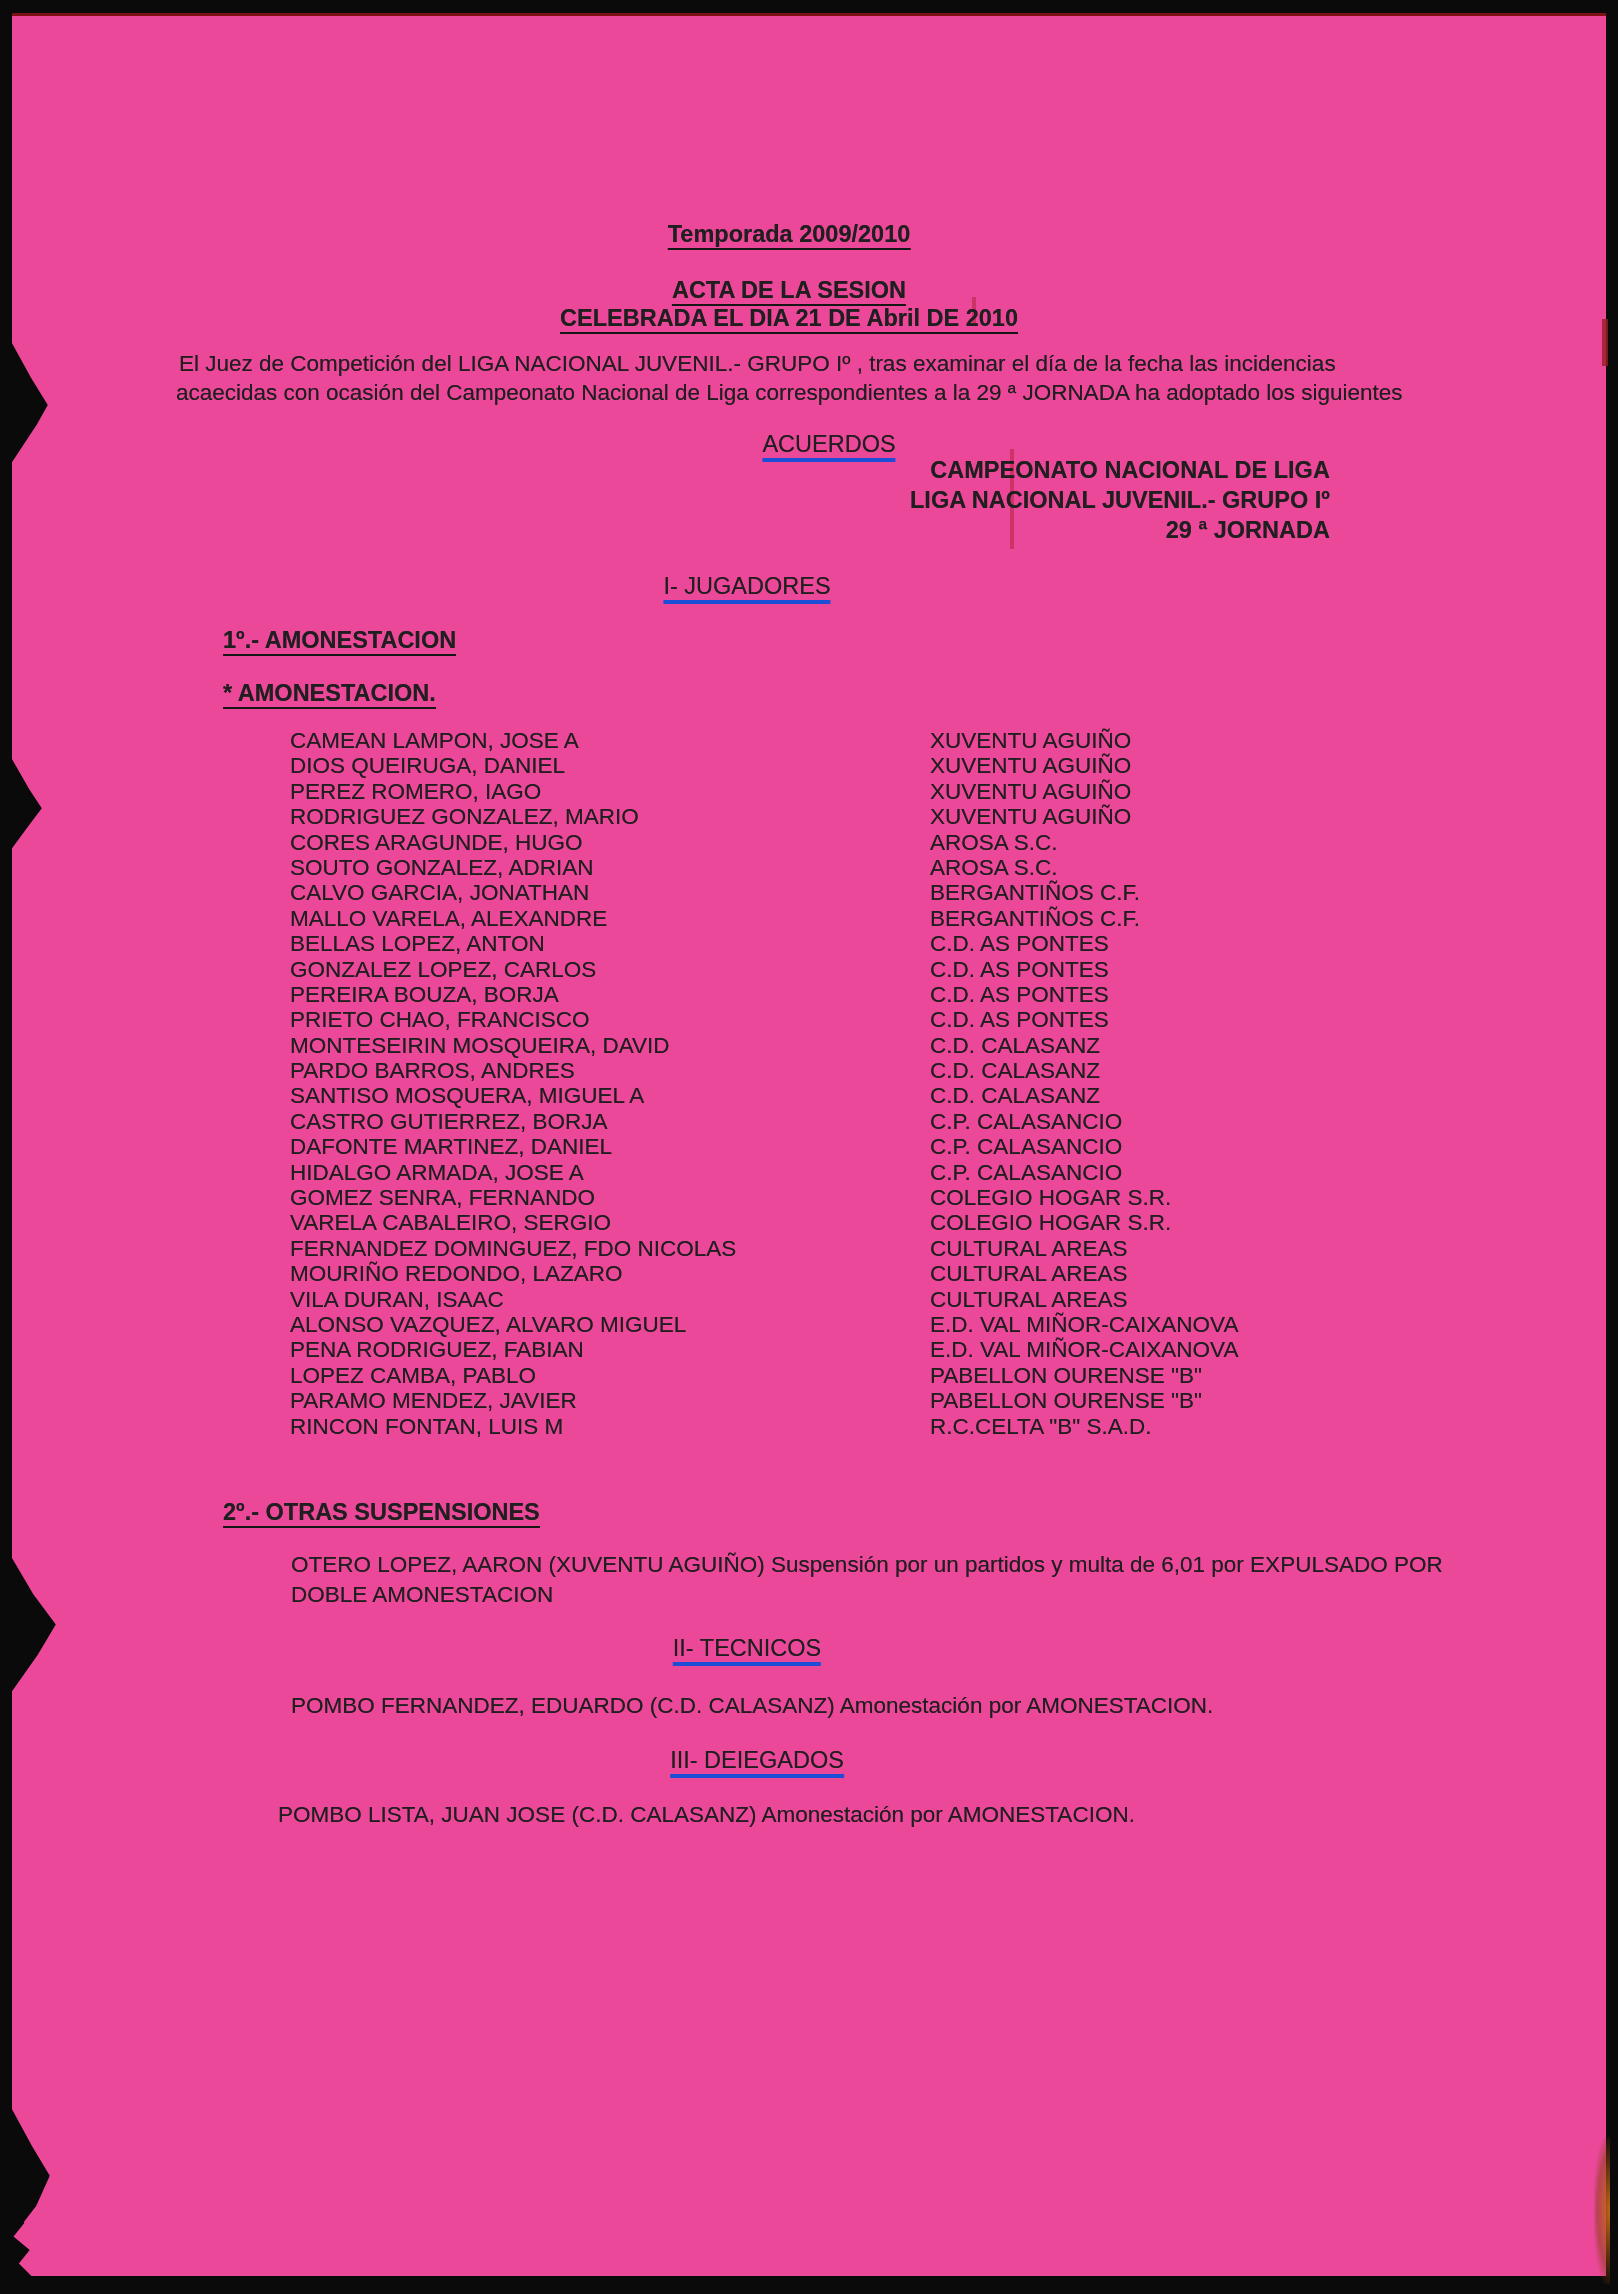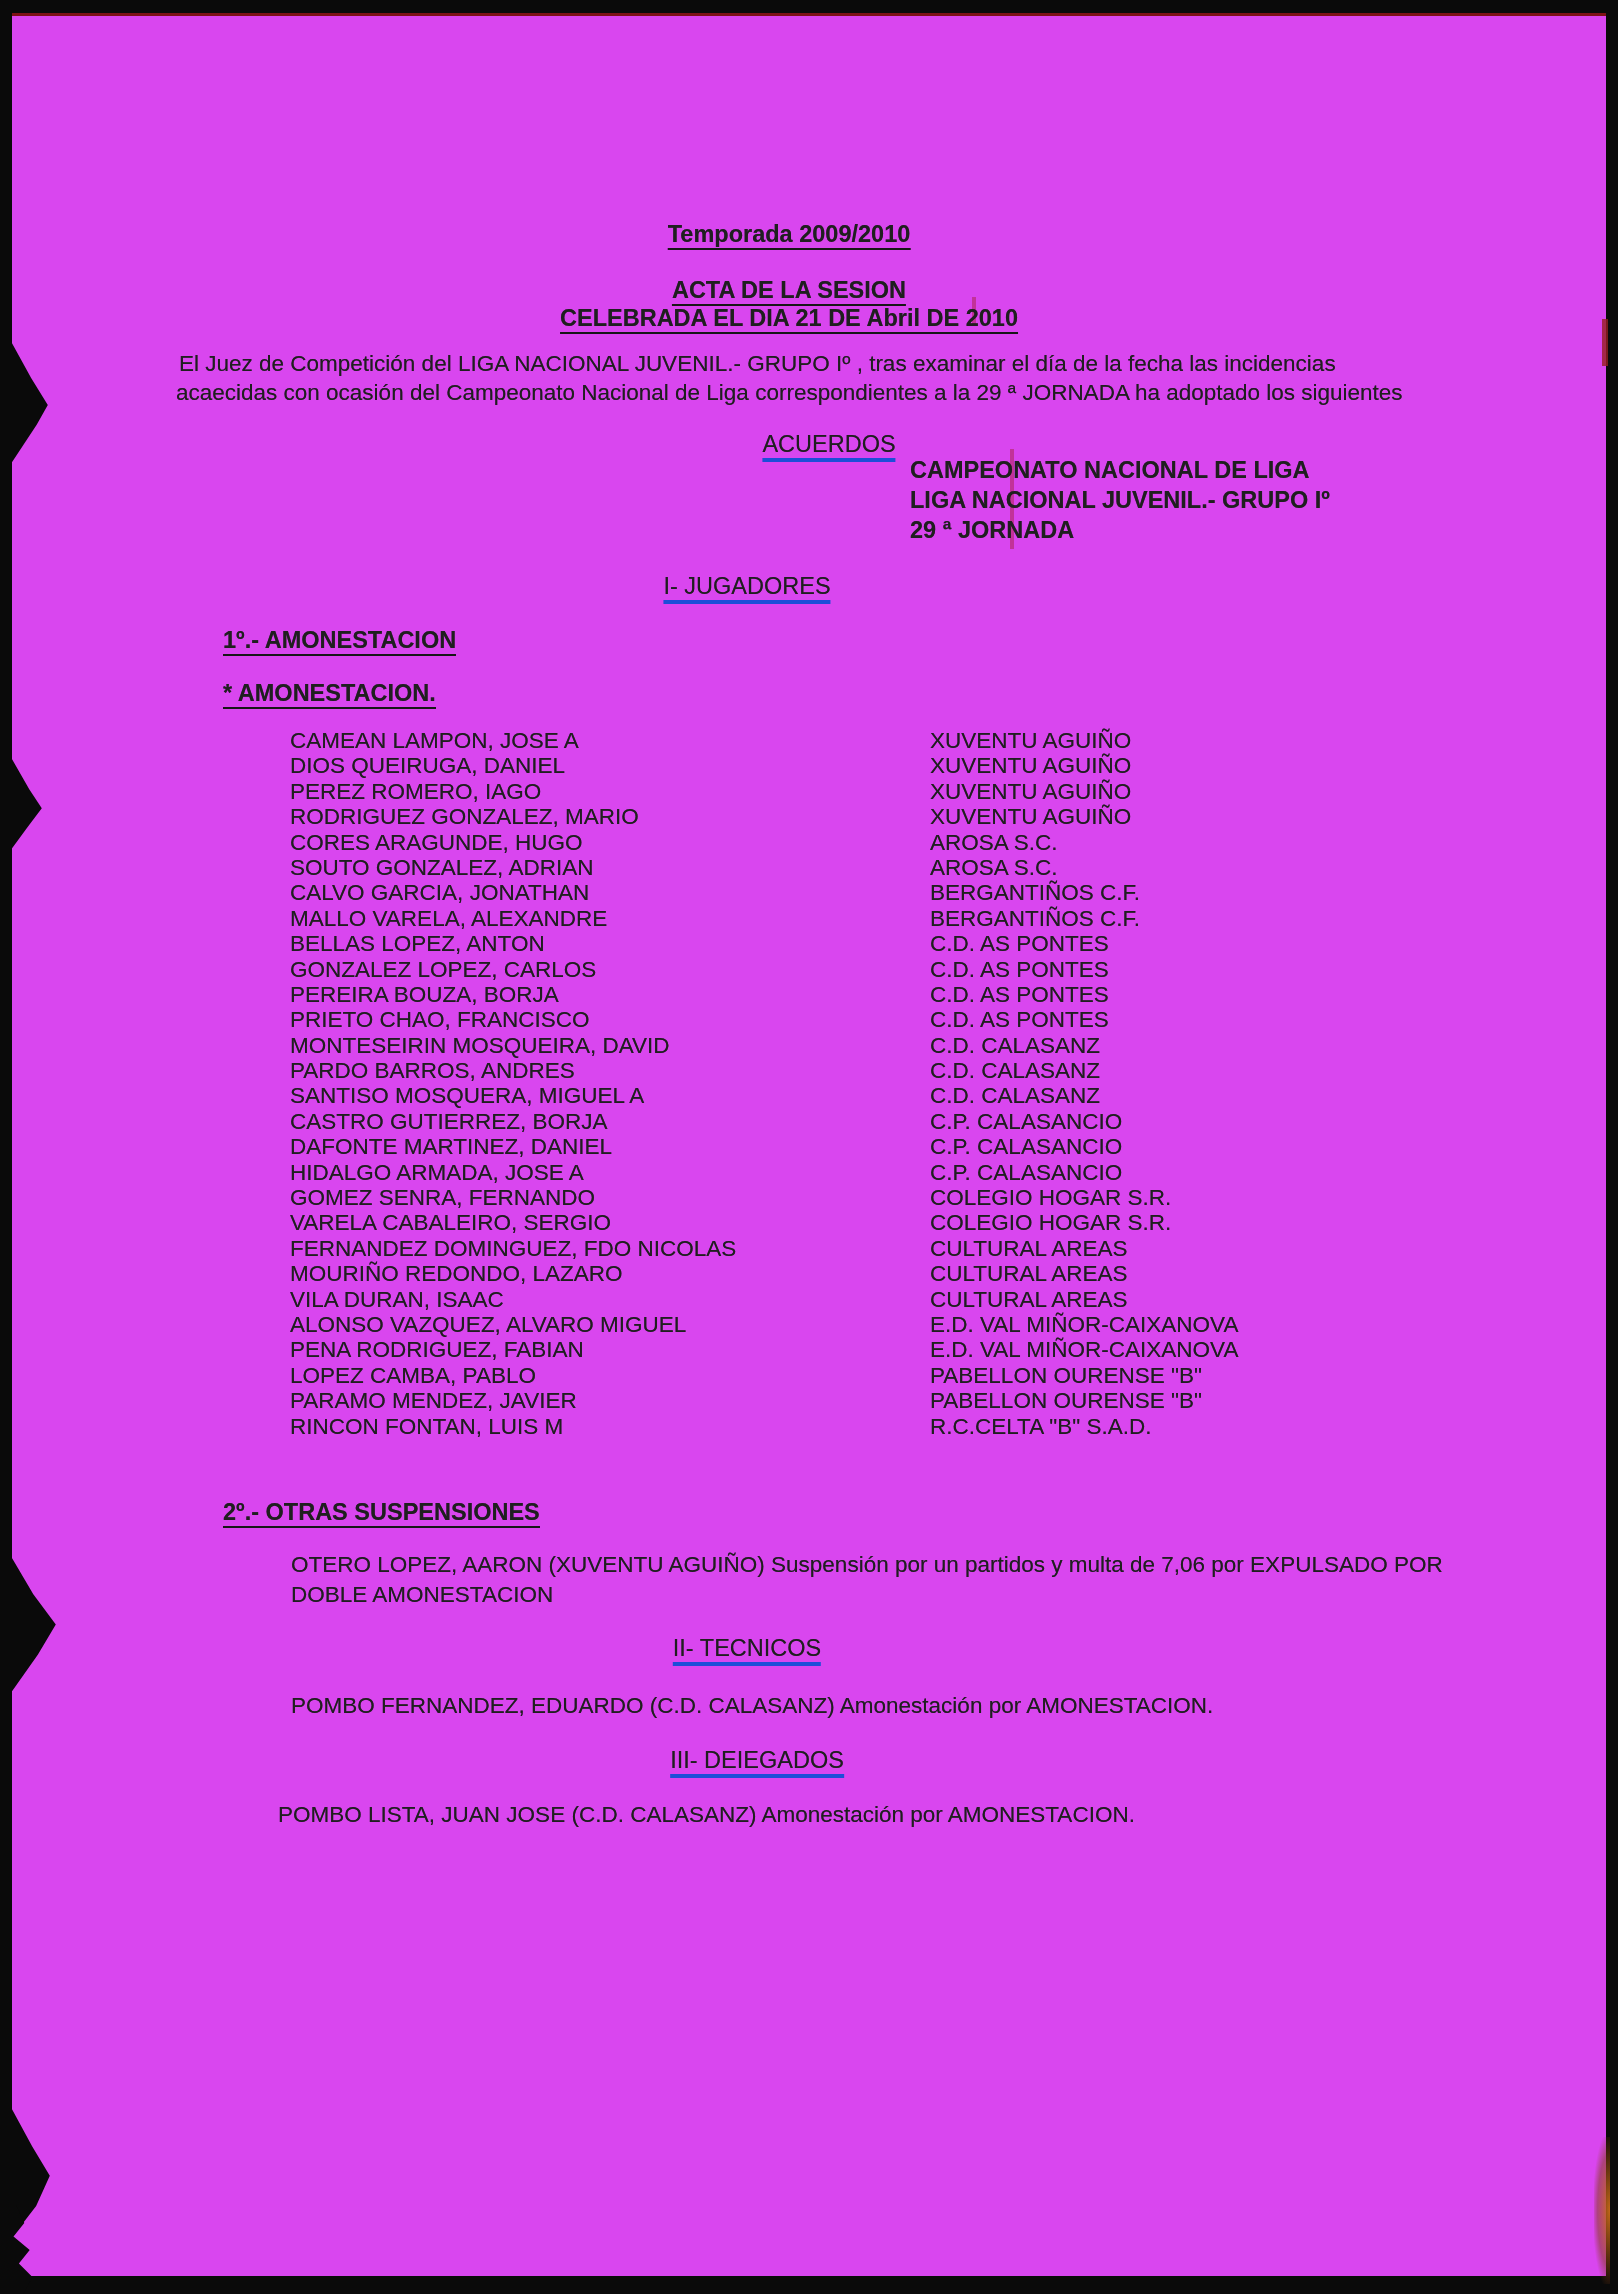--- a/index.html
+++ b/index.html
@@ -1,22 +1,23 @@
 <!DOCTYPE html>
 <html><head>
 <meta charset="utf-8">
 <style>
   html,body{margin:0;padding:0;background:#1a1a1a;}
   .page{
     position:relative;
     width:1618px;height:2295px;
-    background:#d946ef;
+    background:#ec4899;
     overflow:hidden;
     font-family:"Liberation Sans", sans-serif;
     color:#1f1f1f;
+    text-align:right;
   }
   .abs{position:absolute;}
   .txt{white-space:nowrap; text-shadow:0 0 0.5px rgba(20,20,20,.55);}
   .b{font-weight:bold;}
   .sz-h{font-size:23.5px;line-height:26.5px;}
   .sz-b{font-size:22.5px;line-height:25.5px;}
   .u2{border-bottom:4px solid #1d4ed8;padding-bottom:1px;}
   .u3{border-bottom:2.9px solid #161616;padding-bottom:1px;}
   .ctr{transform:translateX(-50%);}
 
@@ -216,21 +217,21 @@
       <div class="sanction-row">
         <span class="player">RINCON FONTAN, LUIS M</span>
         <span class="club">R.C.CELTA "B" S.A.D.</span>
       </div>
     </div>
 
   <div class="abs txt b sz-h" style="left:223px;top:1499px;">
     <span class="u3">2º.- OTRAS SUSPENSIONES</span>
   </div>
 
-  <div class="abs txt sz-b" style="left:291px;top:1552px;">OTERO LOPEZ, AARON (XUVENTU AGUIÑO) Suspensión por un partidos y multa de 7,06 por EXPULSADO POR</div>
+  <div class="abs txt sz-b" style="left:291px;top:1552px;">OTERO LOPEZ, AARON (XUVENTU AGUIÑO) Suspensión por un partidos y multa de 6,01 por EXPULSADO POR</div>
   <div class="abs txt sz-b" style="left:291px;top:1582px;">DOBLE AMONESTACION</div>
 
   <div class="abs txt sz-h ctr" style="left:747px;top:1635px;">
     <span class="u2">II- TECNICOS</span>
   </div>
 
   <div class="abs txt sz-b" style="left:291px;top:1693px;">POMBO FERNANDEZ, EDUARDO (C.D. CALASANZ) Amonestación por AMONESTACION.</div>
 
   <div class="abs txt sz-h ctr" style="left:757px;top:1747px;">
     <span class="u2">III- DEIEGADOS</span>

